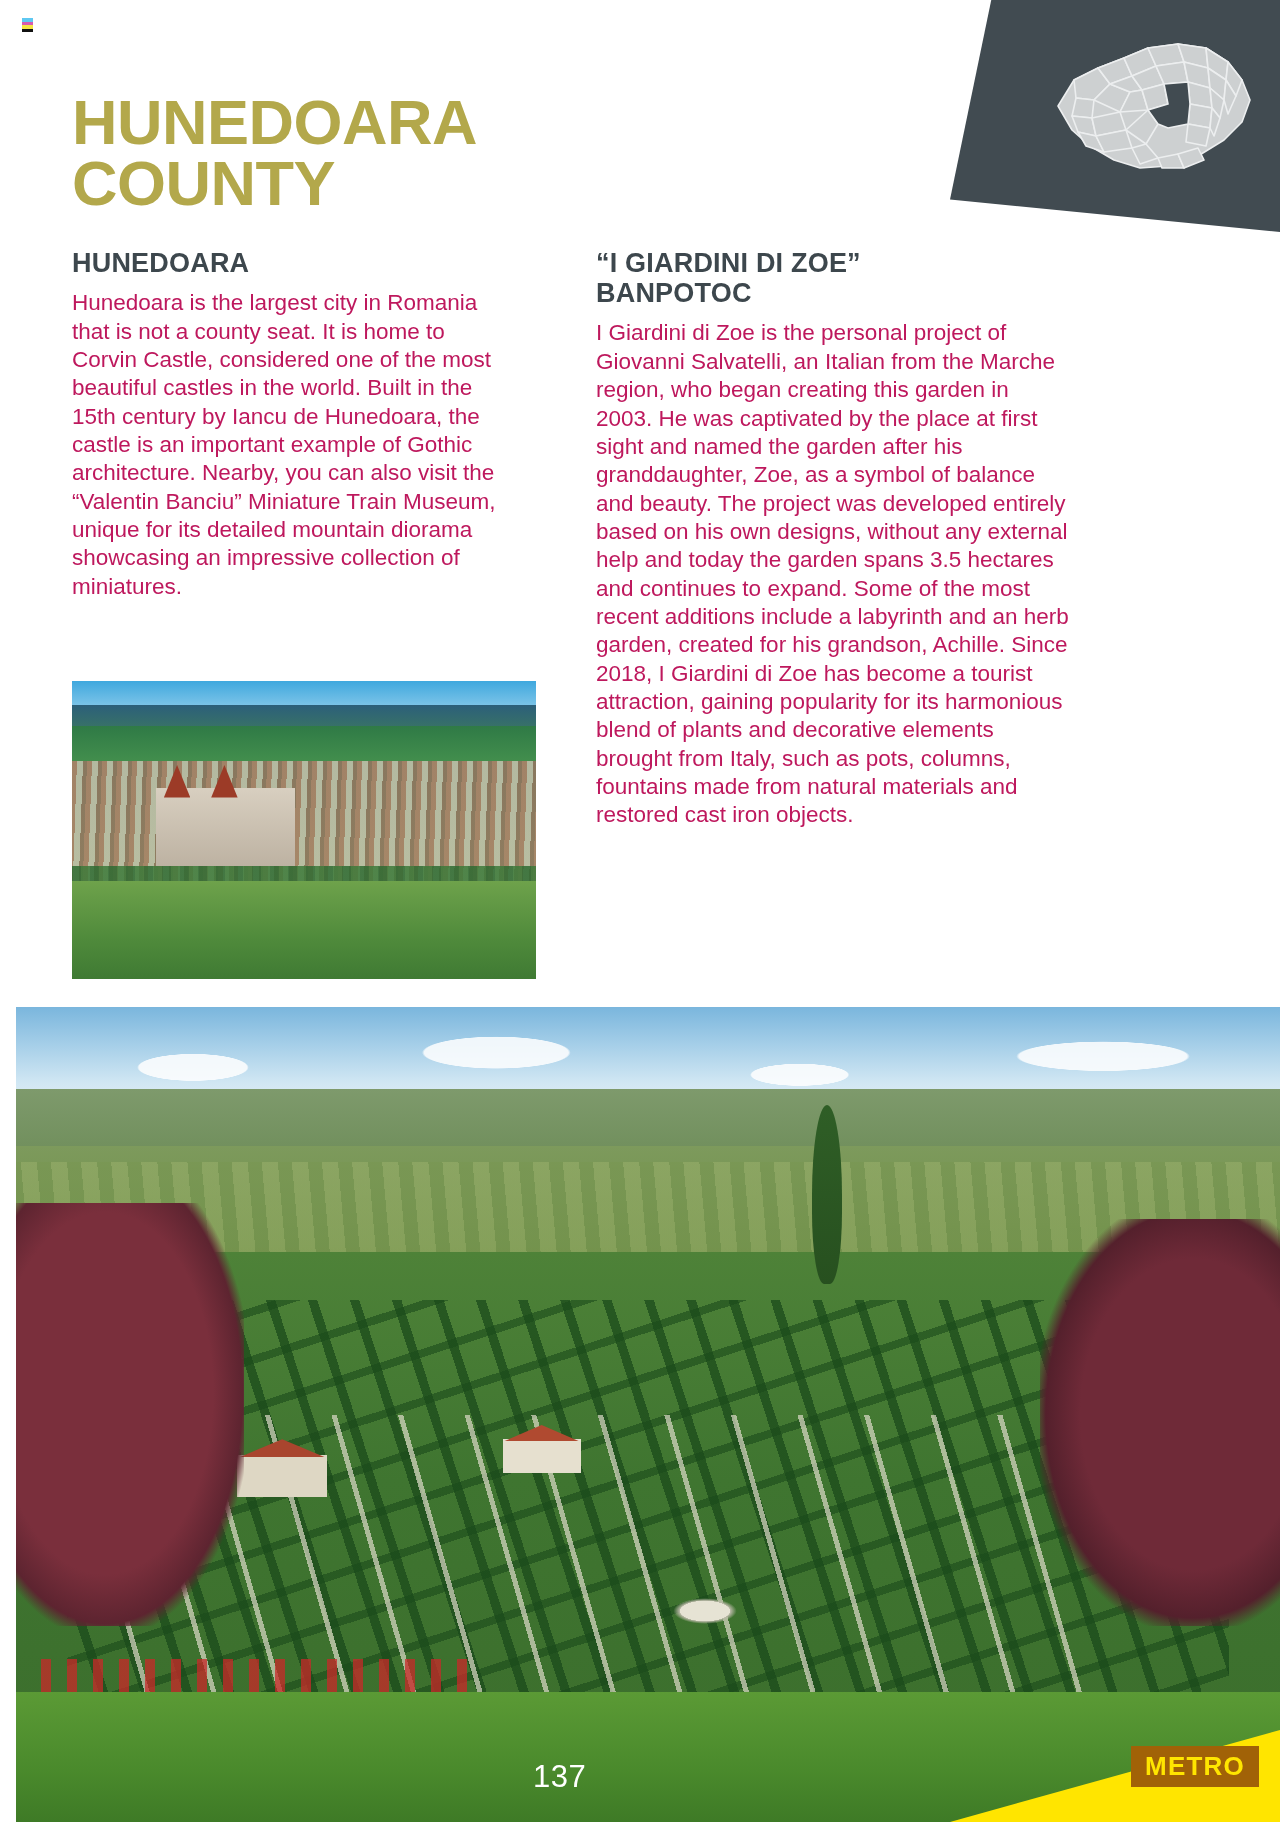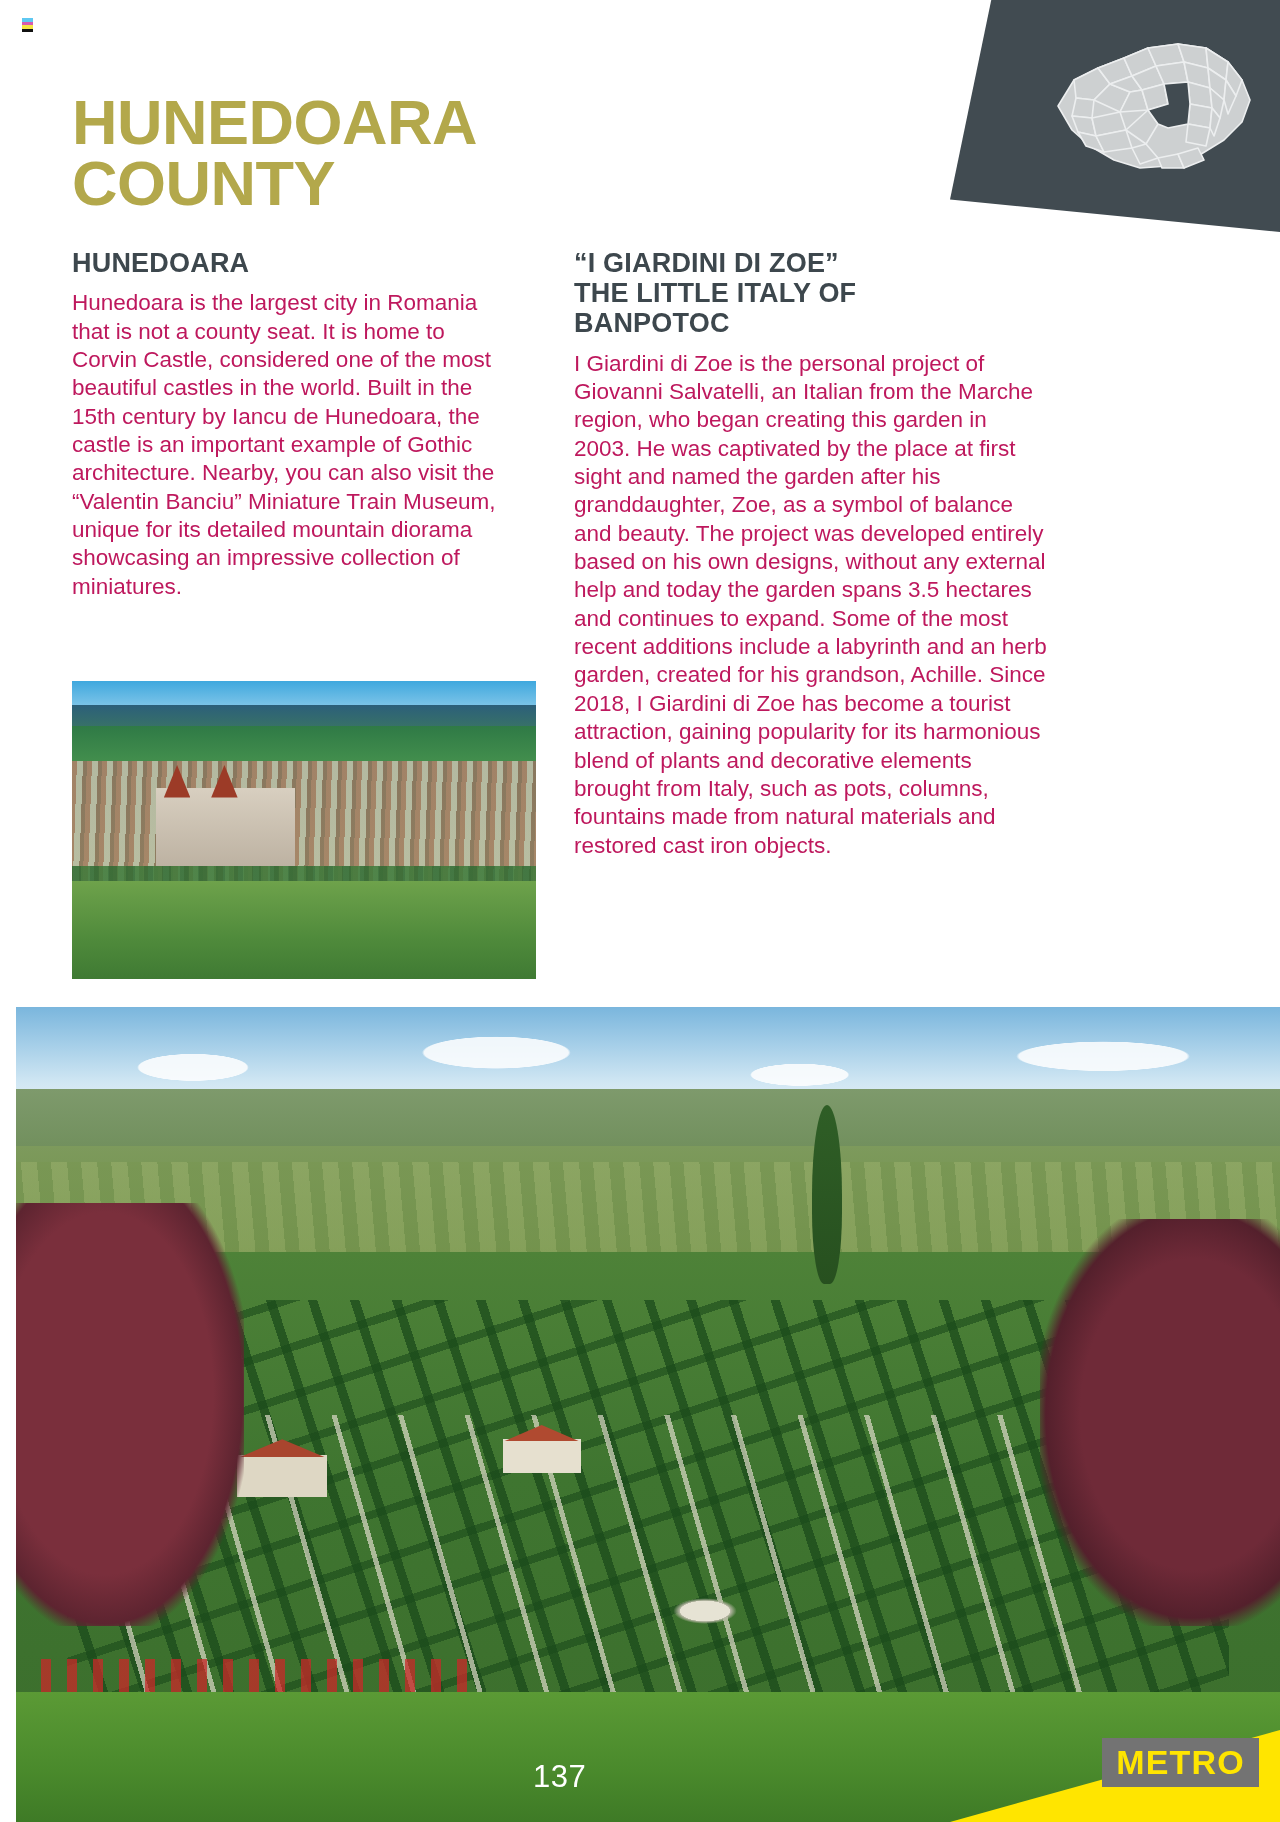--- a/index.html
+++ b/index.html
@@ -67,21 +67,21 @@
   
   .columns {
     position: absolute;
     left: 72px;
     top: 248px;
     width: 1000px;
     display: flex;
     gap: 66px;
   }
   .col { width: 436px; }
-  .col.right { width: 474px; }
+  .col.right { width: 474px; margin-left: 22px; }
 
   h2.sub {
     color: #3d474d;
     font-size: 27px;
     font-weight: 800;
     letter-spacing: 0.2px;
     line-height: 1.12;
     text-transform: uppercase;
     margin-bottom: 11px;
   }
@@ -254,24 +254,24 @@
     bottom: 0;
     width: 330px;
     height: 92px;
     background: #ffe500;
     clip-path: polygon(100% 0%, 100% 100%, 0% 100%);
   }
   .metro-logo {
     position: absolute;
     right: 21px;
     bottom: 35px;
-    background: #737373;
+    background: #a16207;
     padding: 7px 14px 8px 14px;
     color: #ffe500;
-    font-size: 34px;
+    font-size: 26px;
     font-weight: 800;
     letter-spacing: 1.2px;
     line-height: 1;
   }
 </style>
 </head>
 <body>
 
 <div class="reg-mark">
   <i></i>
@@ -327,21 +327,20 @@
 <div class="columns">
 
   <div class="col left">
     <h2 class="sub">HUNEDOARA</h2>
     <p class="body">Hunedoara is the largest city in Romania that is not a county seat. It is home to Corvin Castle, considered one of the most beautiful castles in the world. Built in the 15th century by Iancu de Hunedoara, the castle is an important example of Gothic architecture. Nearby, you can also visit the “Valentin Banciu” Miniature Train Museum, unique for its detailed mountain diorama showcasing an impressive collection of miniatures.</p>
   </div>
 
   <div class="col right">
     <h2 class="sub">
       <span class="ln">“I GIARDINI DI ZOE”</span>
-      <span class="ln">THE LITTLE ITALY OF</span>
       <span class="ln">BANPOTOC</span>
     </h2>
     <p class="body">I Giardini di Zoe is the personal project of Giovanni Salvatelli, an Italian from the Marche region, who began creating this garden in 2003. He was captivated by the place at first sight and named the garden after his granddaughter, Zoe, as a symbol of balance and beauty. The project was developed entirely based on his own designs, without any external help and today the garden spans 3.5 hectares and continues to expand. Some of the most recent additions include a labyrinth and an herb garden, created for his grandson, Achille. Since 2018, I Giardini di Zoe has become a tourist attraction, gaining popularity for its harmonious blend of plants and decorative elements brought from Italy, such as pots, columns, fountains made from natural materials and restored cast iron objects.</p>
   </div>
 
 </div>
 
 <div class="photo-small">
   <div class="sky"></div>
   <div class="ridge"></div>

